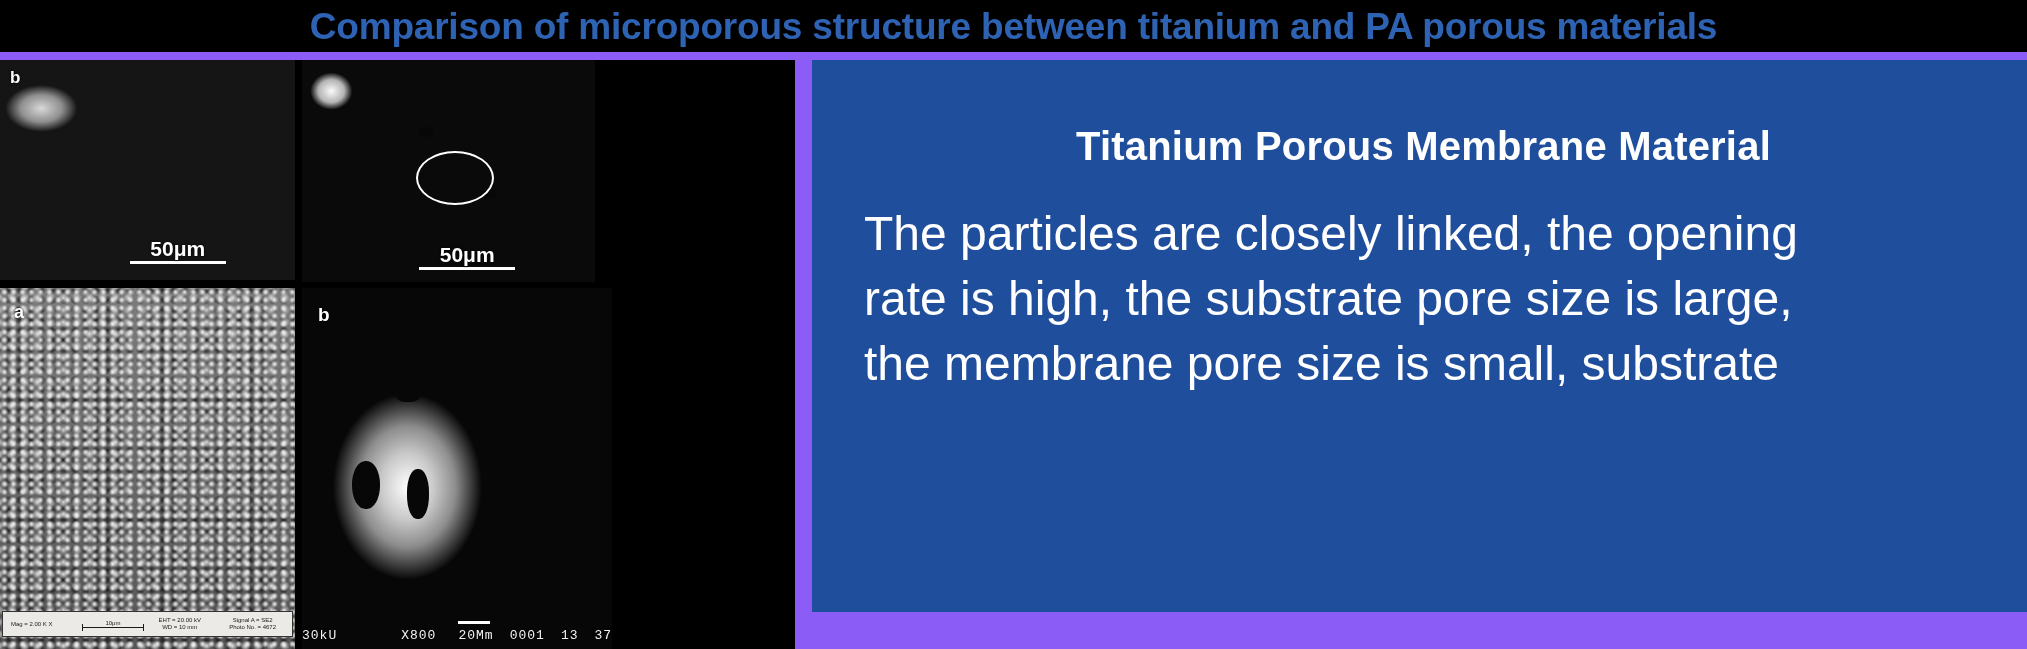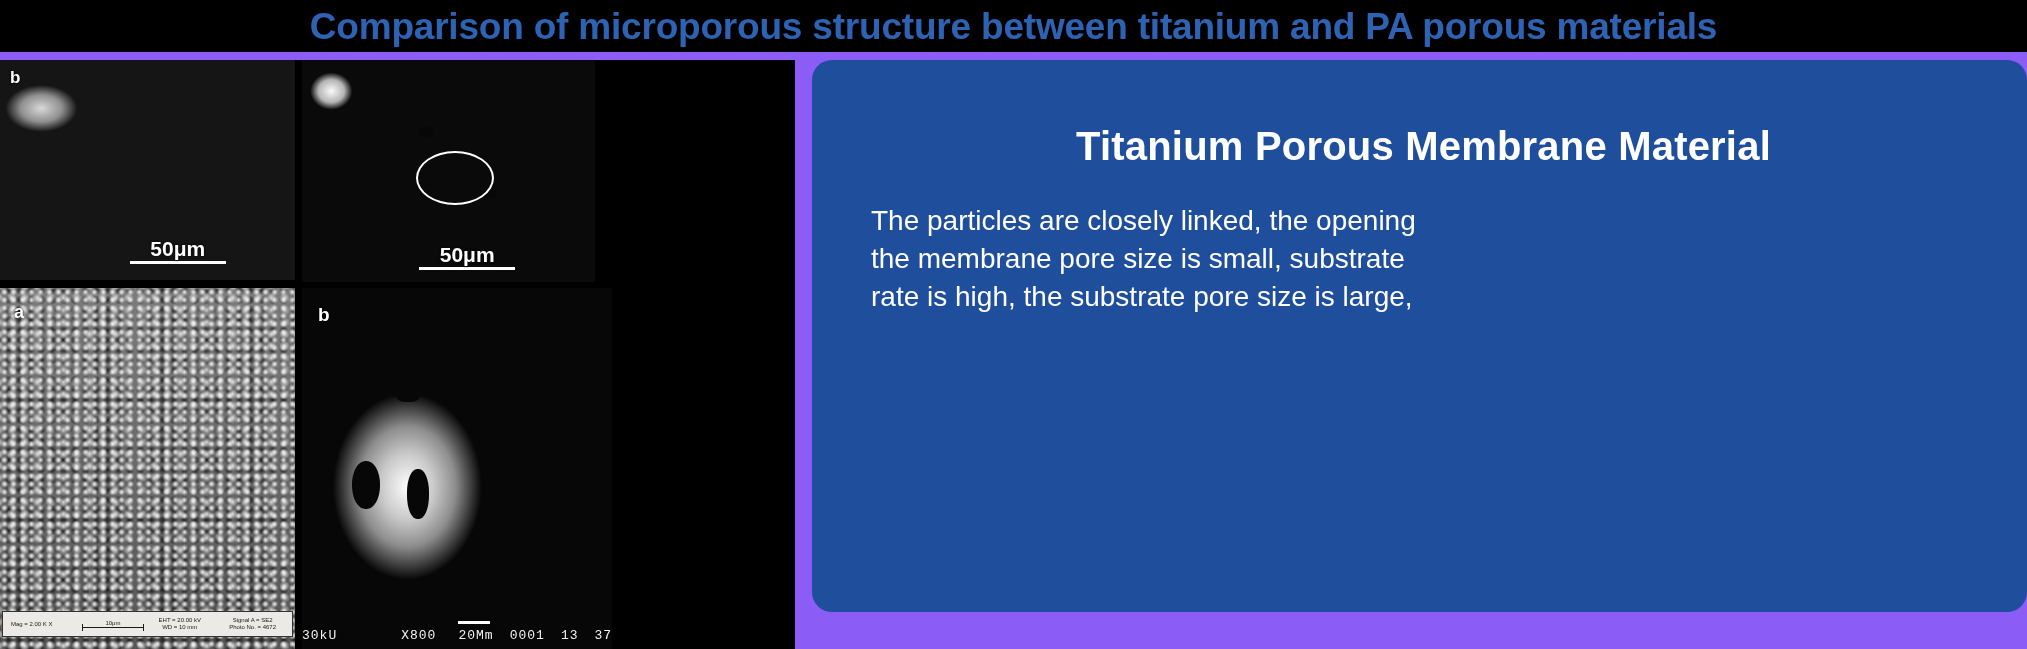--- a/index.html
+++ b/index.html
@@ -108,25 +108,25 @@
                font-family:"Liberation Mono",monospace;font-size:13px;letter-spacing:1px;
                display:flex;align-items:flex-end;text-shadow:0 0 2px #000;}
   .sem-caption span{display:inline-block;}
   .cap-kv{} .cap-mag{margin-left:64px;}
   .cap-scale{margin-left:22px;position:relative;text-align:center;}
   .cap-scale .sb{position:absolute;left:0;right:4px;top:-7px;height:3px;background:#fff;}
   .cap-rest{margin-left:16px;}
 
   
   .panel{position:absolute;left:812px;top:60px;width:1215px;height:552px;background:#1F4E9C;
-         box-sizing:border-box;padding:64px 44px 0 52px;border-radius:20px;}
+         box-sizing:border-box;padding:64px 44px 0 52px;}
   .panel-heading{color:#fff;font-size:40px;font-weight:bold;text-align:center;
                  letter-spacing:.2px;margin:0 0 34px 0;line-height:1.1;
                  font-family:"Liberation Sans",sans-serif;}
-  .panel-body{color:#fff;font-size:28px;line-height:1.35;margin:7px;text-align:left;
+  .panel-body{color:#fff;font-size:48px;line-height:1.35;margin:0;text-align:left;
               font-family:"Liberation Sans",sans-serif;}
   .panel-body .ln{display:block;white-space:nowrap;}
 </style>
 </head>
 <body>
 
 <div class="stage">
 
   <div class="title-bar">
     <div class="title-text">Comparison of microporous structure between titanium and PA porous materials</div>
@@ -195,18 +195,18 @@
 
       </div>
     </div>
 
   </div>
 
   <div class="panel">
     <div class="panel-heading">Titanium Porous Membrane Material</div>
     <div class="panel-body">
       <span class="ln">The particles are closely linked, the opening</span>
+      <span class="ln">rate is high, the substrate pore size is large,</span>
       <span class="ln">the membrane pore size is small, substrate</span>
-      <span class="ln">rate is high, the substrate pore size is large,</span>
     </div>
   </div>
 
 </div>
 
 </body></html>

